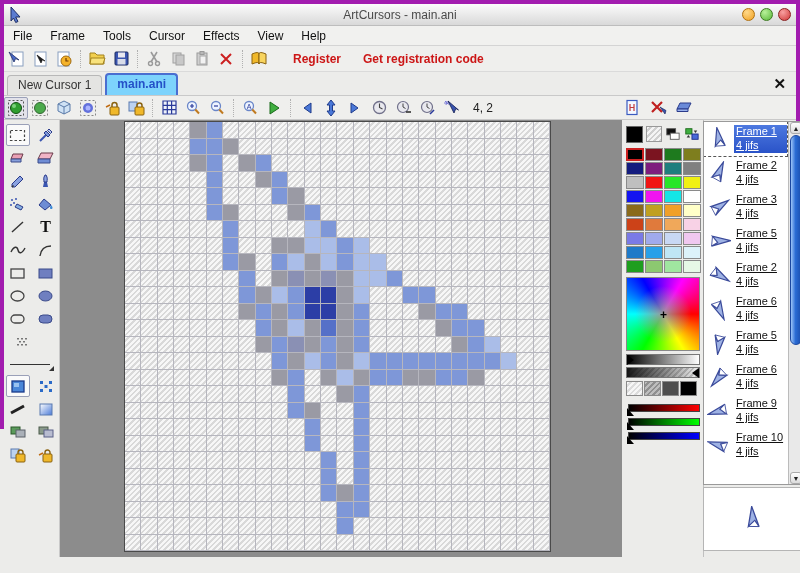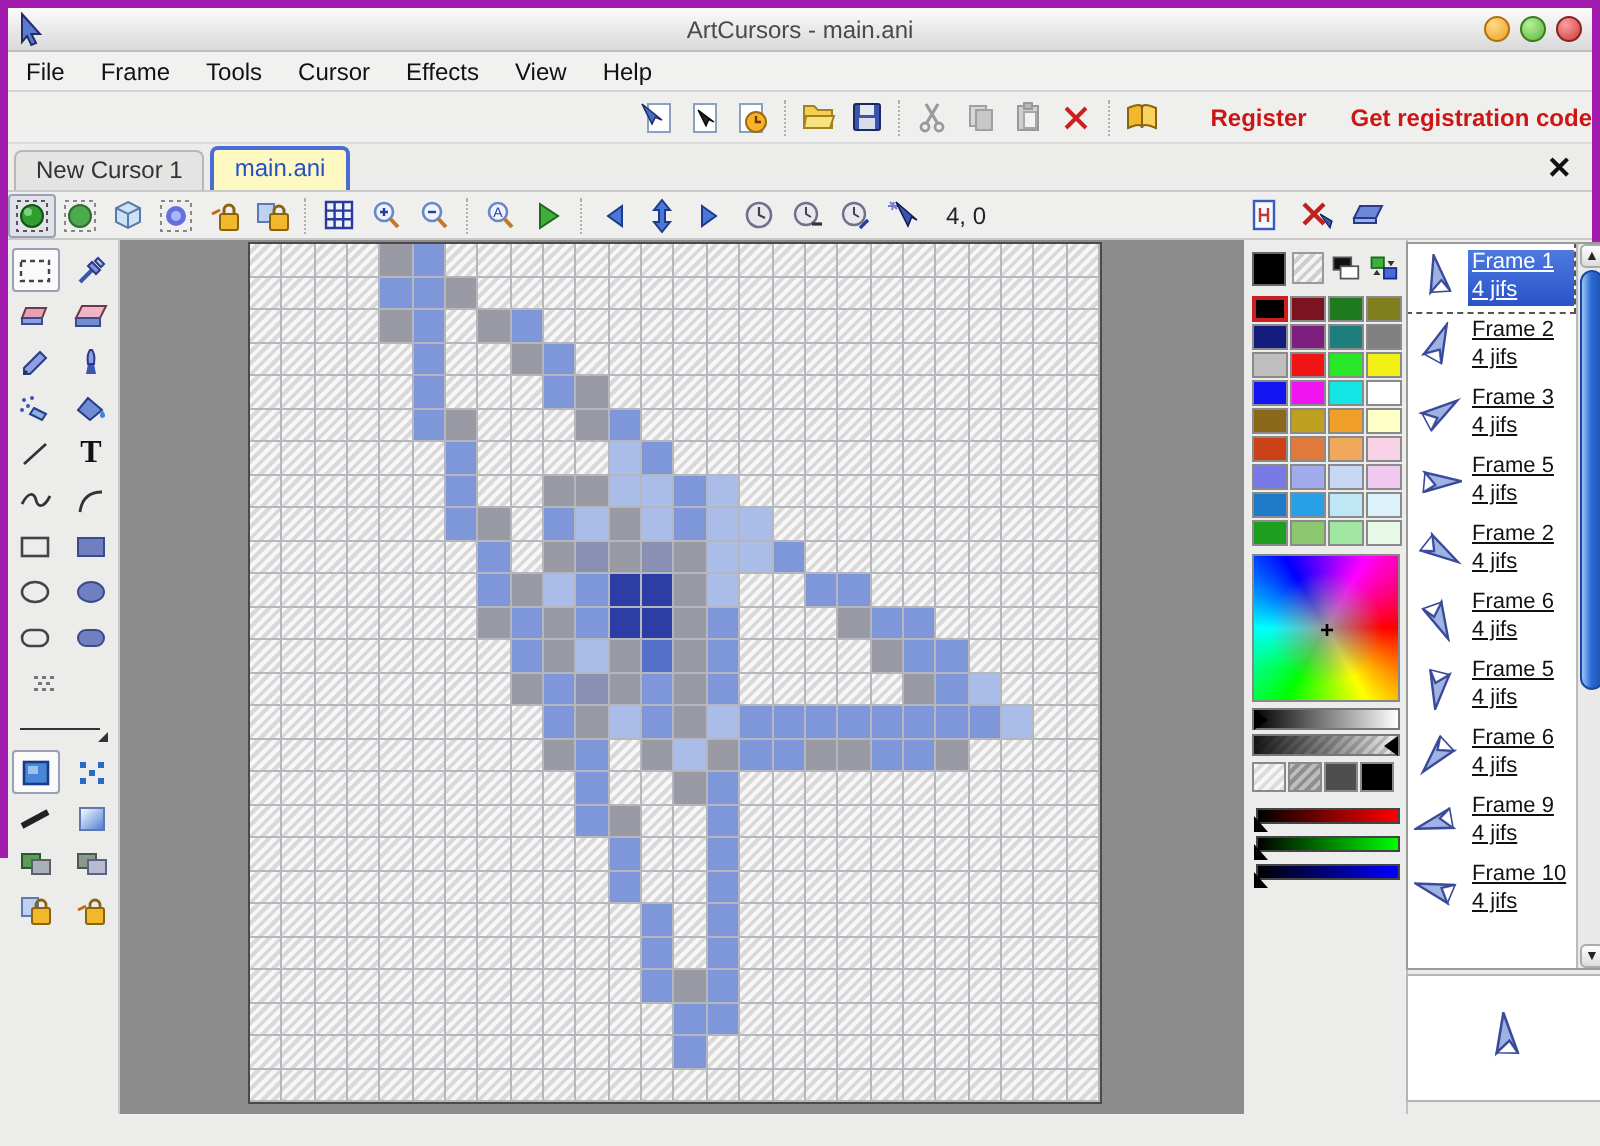--- a/index.html
+++ b/index.html
@@ -22,40 +22,40 @@
   .win-close { background:radial-gradient(circle at 35% 30%, #f8a0a0, #d03838); border-color:#8a2020;}
 
   
   #menubar { position:absolute; left:0; top:22px; width:100%; height:20px;
     background:#f1f1ef; border-bottom:1px solid #d4d4d4; display:flex; align-items:center; }
   .menu-item { padding:2px 9px; color:#111; cursor:default; }
 
   
   .toolbar { position:absolute; left:0; width:100%; background:#efefed;
     display:flex; align-items:center; }
-  #toolbar1 { top:42px; height:26px; border-bottom:1px solid #dadada;justify-content:flex-end; }
+  #toolbar1 { top:42px; height:26px; border-bottom:1px solid #dadada; }
   #toolbar2 { top:92px; height:24px; border-bottom:1px solid #c9c9c9; }
   .tb-btn { width:24px; height:22px; display:flex; align-items:center; justify-content:center; }
   .tb-btn.pressed { background:#e2e2ea; border:1px solid #9aa0b8; border-radius:2px; }
   .tb-sep { width:1px; height:18px; border-left:1px dotted #b0b0b0; margin:0 4px; }
   .red-link { color:#cc1616; font-weight:bold; margin-left:22px; font-size:12px; }
   .coords-label { margin-left:10px; color:#222; }
   .tb-spacer { flex:1; }
 
   
   .gi { display:block; }
   .uni { font-size:14px; line-height:1; }
 
   
   #tabbar { position:absolute; left:0; top:68px; width:100%; height:24px;
     background:#ececea; border-bottom:1px solid #c9c9c9; display:flex; align-items:flex-end; }
   .tab { height:20px; padding:2px 10px; margin-left:3px; border:1px solid #b8b8b8;
     border-bottom:none; border-radius:4px 4px 0 0; background:#e4e4e2; color:#333; }
-  .tab.active { background:#fef9c3; border:2px solid #4a6ed0; border-bottom:none;
-    color:#2450c8; font-weight:normal; height:22px;text-align:right; }
+  .tab.active { background:#7dd3fc; border:2px solid #4a6ed0; border-bottom:none;
+    color:#2450c8; font-weight:bold; height:22px;text-align:right; }
   #tab-close { position:absolute; right:10px; top:3px; font-size:15px; color:#111;
     font-weight:bold; cursor:default; }
 
   
   #main { position:absolute; left:0; top:116px; width:800px; height:437px; }
 
   
   #tools-panel { position:absolute; left:0; top:0; width:56px; height:437px;
     background:#ececea; border-right:1px solid #c9c9c9; padding-top:4px; }
   .tool-row { display:flex; justify-content:center; gap:4px; margin-bottom:1px; }
@@ -353,21 +353,21 @@
         <path d="M8,4.5 V8 L10.5,9.5" fill="none" stroke="#444" stroke-width="1"></path>
         <path d="M11,15 L15,11" stroke="#2a3a9a" stroke-width="1.6"></path>
       </svg>
     </div>
     <div class="tb-btn">
       <svg class="gi" width="17" height="17" viewBox="0 0 17 17">
         <path d="M3,6 L4,2 M1,4 L6,4 M2,2 L5.5,5.5" stroke="#7a7ad8" stroke-width="1"></path>
         <path d="M6,4 L12,16 L13.8,11.5 L16.5,13 Z" fill="#3a55b0" stroke="#101a50" stroke-width="0.8" transform="translate(-1,-2)"></path>
       </svg>
     </div>
-    <span class="coords-label">4, 0</span>
+    <span class="coords-label">4, 2</span>
     <div class="tb-spacer"></div>
 
     <div class="tb-btn" style="margin-right:2px;">
       <svg class="gi" width="16" height="17" viewBox="0 0 16 17">
         <rect x="3" y="1.5" width="10" height="14" fill="#f4f8ff" stroke="#3a5ac0" stroke-width="1.2"></rect>
         <path d="M6,5 V12 M10,5 V12 M6,8.5 H10" stroke="#c03a3a" stroke-width="1.2"></path>
       </svg>
     </div>
     <div class="tb-btn" style="margin-right:2px;">
       <svg class="gi" width="17" height="17" viewBox="0 0 17 17">

